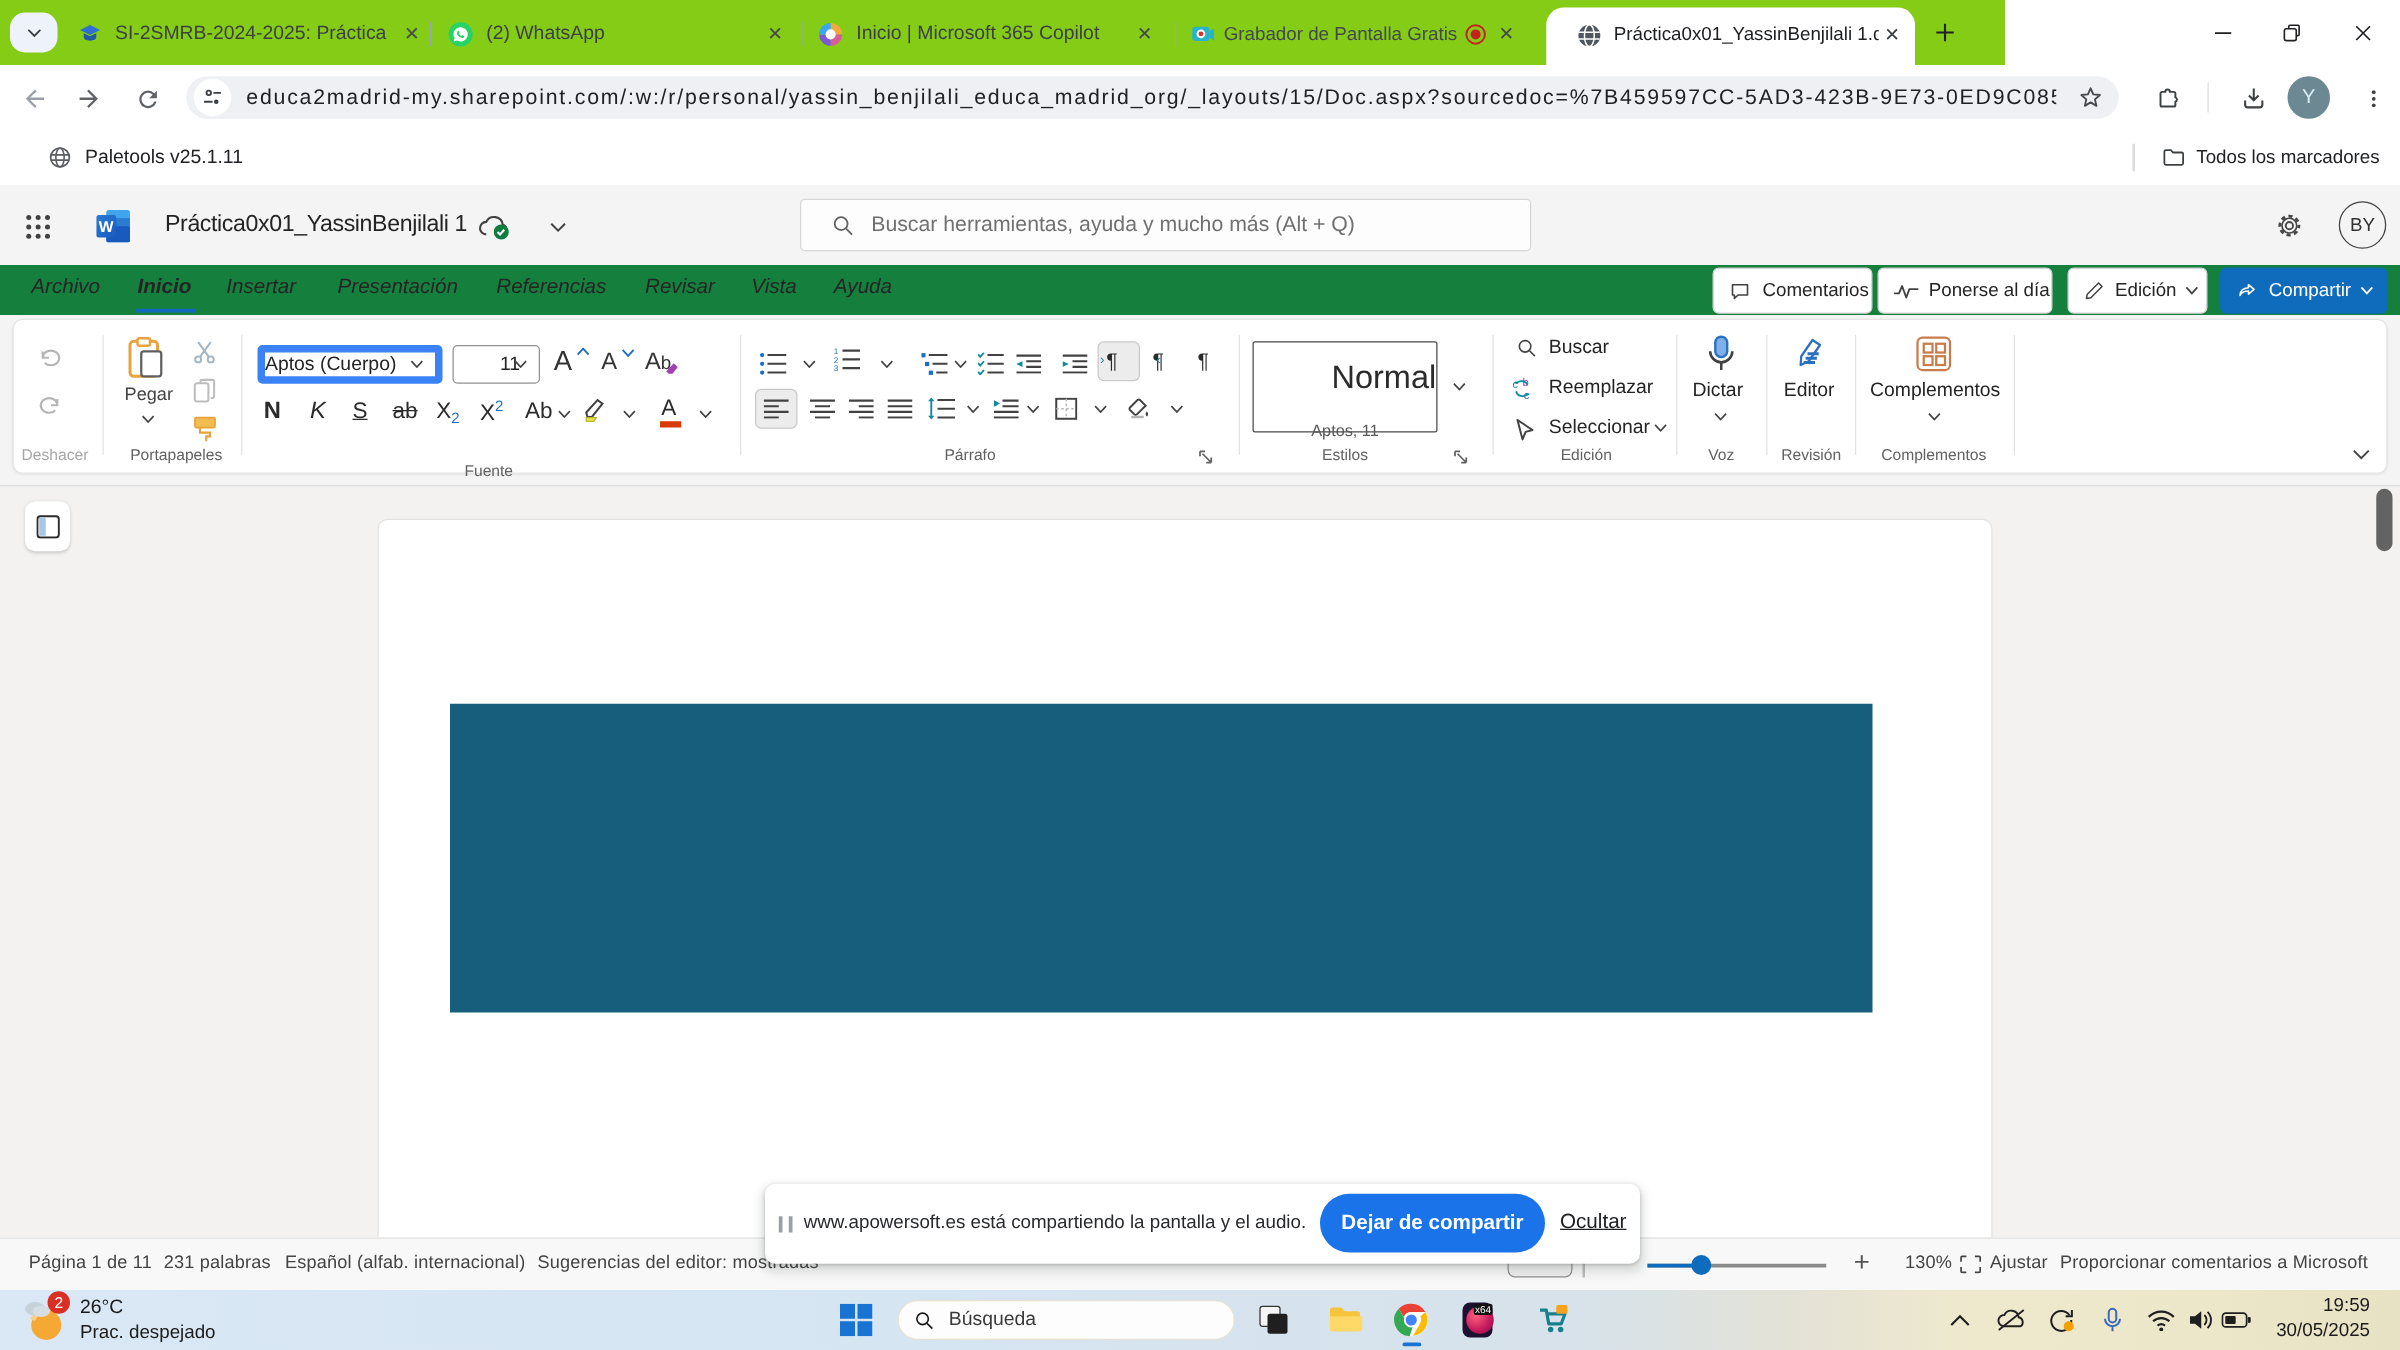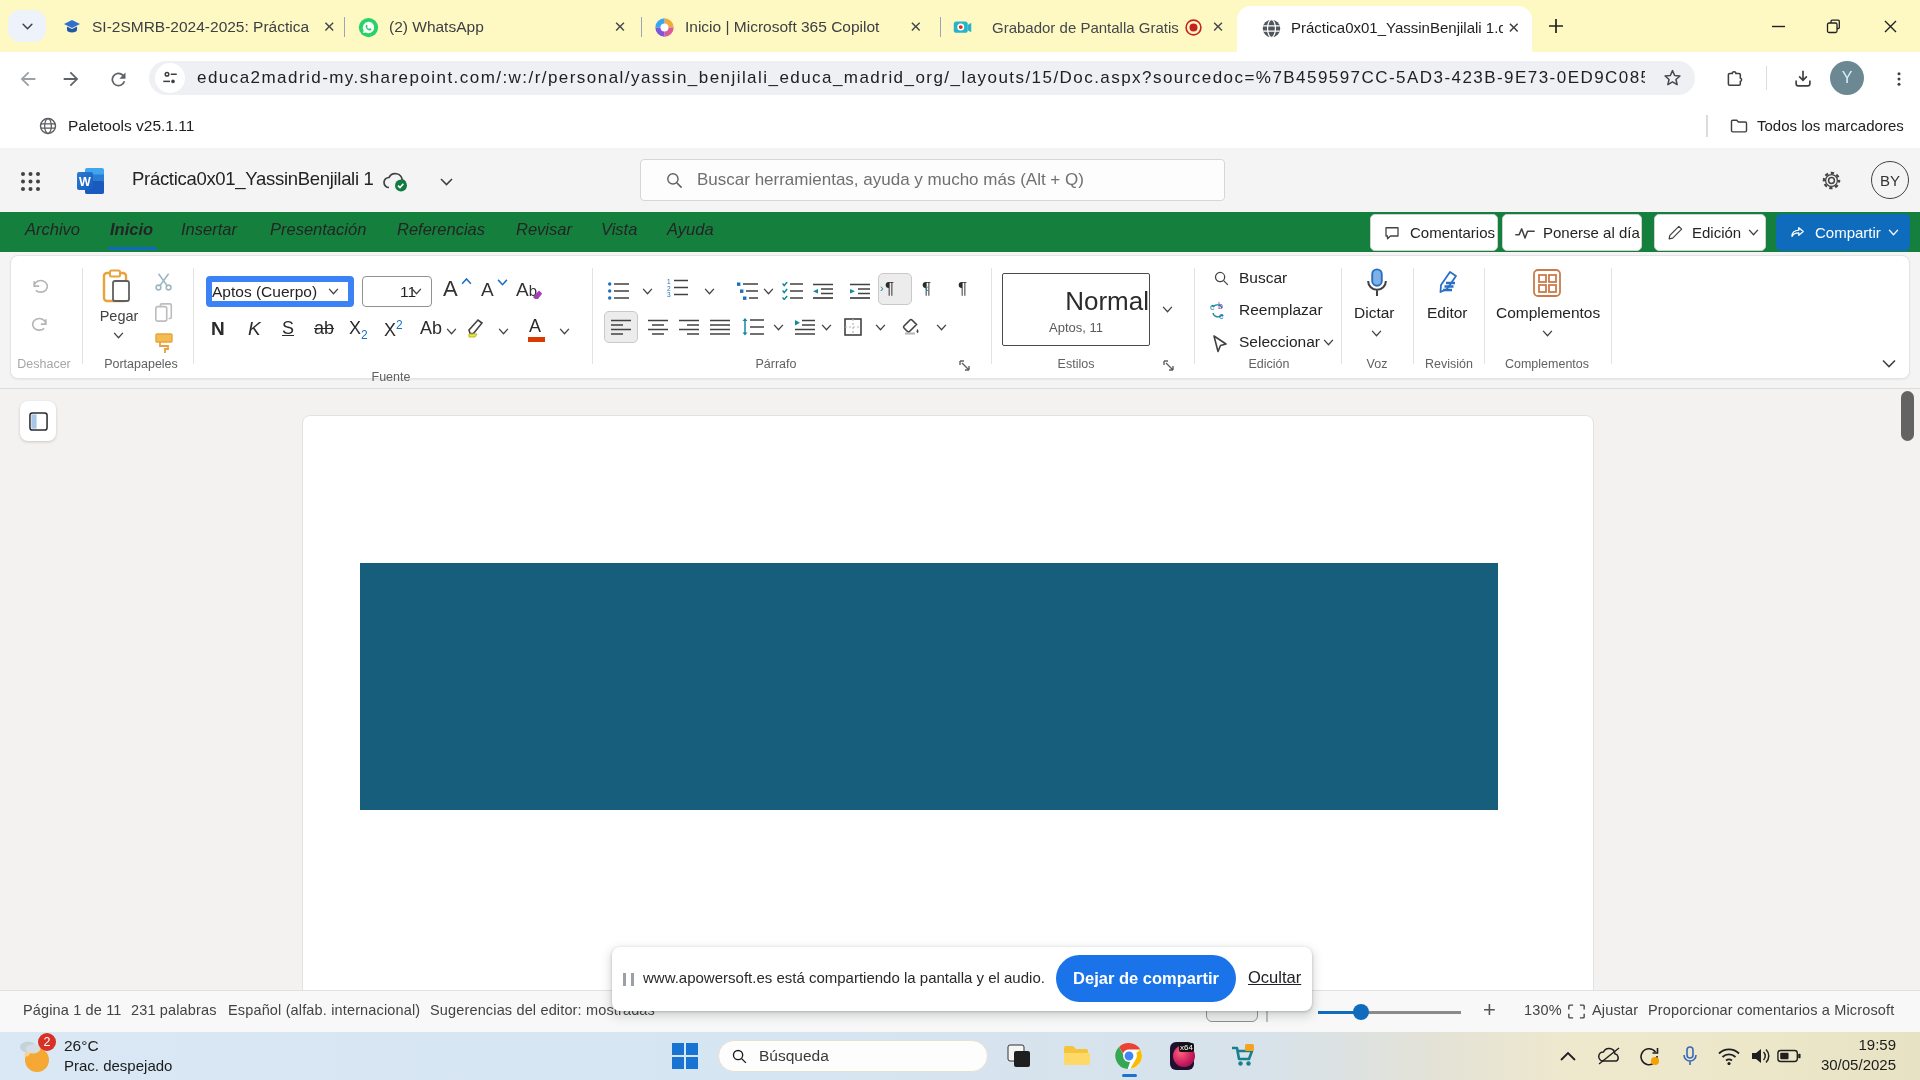--- a/index.html
+++ b/index.html
@@ -1,20 +1,20 @@
 <!DOCTYPE html>
 <html><head>
 <meta charset="utf-8">
 <style>
   * { margin:0; padding:0; box-sizing:border-box; }
   html,body { width:1920px; height:1080px; overflow:hidden; }
   body { font-family:"Liberation Sans", sans-serif; position:relative; background:#fff; }
   .abs { position:absolute; }
   
-  #tabstrip { left:0; top:0; width:1920px; height:52px; background:#fef9c3; }
+  #tabstrip { left:0; top:0; width:1604px; height:52px; background:#84cc16; }
   .tab { position:absolute; top:9px; height:36px; display:flex; align-items:center; color:#3d4043; font-size:15.5px; }
   .tabx { color:#45494d; font-size:15px; margin-left:8px; }
   .tabsep { position:absolute; top:17px; width:1px; height:20px; background:#9aa4bb; }
   #activetab { position:absolute; left:1237px; top:6px; width:295px; height:46px; background:#fff; border-radius:14px 14px 0 0; }
   .wctl { position:absolute; top:0; height:52px; width:60px; display:flex; align-items:center; justify-content:center; color:#202124; }
   
   #toolbar { left:0; top:52px; width:1920px; height:52px; background:#fff; }
   #omnibox { position:absolute; left:149px; top:9px; width:1546px; height:34px; border-radius:17px; background:#eef0f4; display:flex; align-items:center; }
   .navic { position:absolute; top:10px; width:34px; height:34px; display:flex; align-items:center; justify-content:center; }
   
@@ -81,21 +81,21 @@
       <span class="tabx" style="margin-left:30px;">✕</span>
   </div>
   <div class="tabsep" style="left:940px;"></div>
   <div class="tab" style="left:952px;">
     <svg width="21" height="21" viewBox="0 0 24 24">
         <rect x="2" y="5" width="16" height="13" rx="3" fill="#27b3c8"></rect>
         <circle cx="10" cy="11.5" r="4" fill="#fff"></circle>
         <circle cx="10" cy="11.5" r="2.2" fill="#d93025"></circle>
         <path d="M18 9 l4-2.5 v11 L18 15 Z" fill="#27b3c8"></path>
       </svg>
-    <span style="margin-left:19px;color:#44484d;font-size:15px;">Grabador de Pantalla Gratis</span>
+    <span style="margin-left:6px;color:#44484d;font-size:15px;">Grabador de Pantalla Gratis</span>
     <svg width="17" height="17" viewBox="0 0 17 17" style="margin-left:6px;">
         <circle cx="8.5" cy="8.5" r="7.4" fill="none" stroke="#c5221f" stroke-width="1.6"></circle>
         <circle cx="8.5" cy="8.5" r="4" fill="#c5221f"></circle>
       </svg>
     <span class="tabx" style="margin-left:10px;">✕</span>
   </div>
   <div id="activetab">
     <svg width="21" height="21" viewBox="0 0 24 24" style="position:absolute;left:24px;top:12px;">
         <circle cx="12" cy="12" r="10" fill="#50565e"></circle>
         <ellipse cx="12" cy="12" rx="4.5" ry="10" fill="none" stroke="#fff" stroke-width="1.4"></ellipse>
@@ -500,21 +500,21 @@
         <path d="M1 1 L6 6.5 L11 1" stroke="#424242" stroke-width="1.5" fill="none"></path>
       </svg>
   <div class="glabel" style="left:715px;width:100px;">Párrafo</div>
   <svg width="13" height="13" viewBox="0 0 13 13" style="position:absolute;left:947px;top:103px;">
         <path d="M2 2 h4 M2 2 v4 M11 11 h-4 M11 11 v-4 M4 4 l7 7" stroke="#616161" stroke-width="1.4" fill="none"></path>
       </svg>
   <div class="gdiv" style="left:980px;"></div>
 
   <div style="position:absolute;left:991px;top:17px;width:148px;height:73px;border:1.6px solid #4a4a4a;background:#fff;border-radius:2px;text-align:center;">
     <div style="margin-top:12px;font-size:26px;color:#2b2b2b;text-align:right;">Normal</div>
-    <div style="margin-top:3px;font-size:13px;color:#5a5a5a;">Aptos, 11</div>
+    <div style="margin-top:20px;font-size:13px;color:#5a5a5a;">Aptos, 11</div>
   </div>
   <svg width="11" height="7" viewBox="0 0 12 8" style="position:absolute;left:1151px;top:50px;">
         <path d="M1 1 L6 6.5 L11 1" stroke="#424242" stroke-width="1.5" fill="none"></path>
       </svg>
   <div class="glabel" style="left:1015px;width:100px;">Estilos</div>
   <svg width="13" height="13" viewBox="0 0 13 13" style="position:absolute;left:1151px;top:103px;">
         <path d="M2 2 h4 M2 2 v4 M11 11 h-4 M11 11 v-4 M4 4 l7 7" stroke="#616161" stroke-width="1.4" fill="none"></path>
       </svg>
   <div class="gdiv" style="left:1183px;"></div>
 

